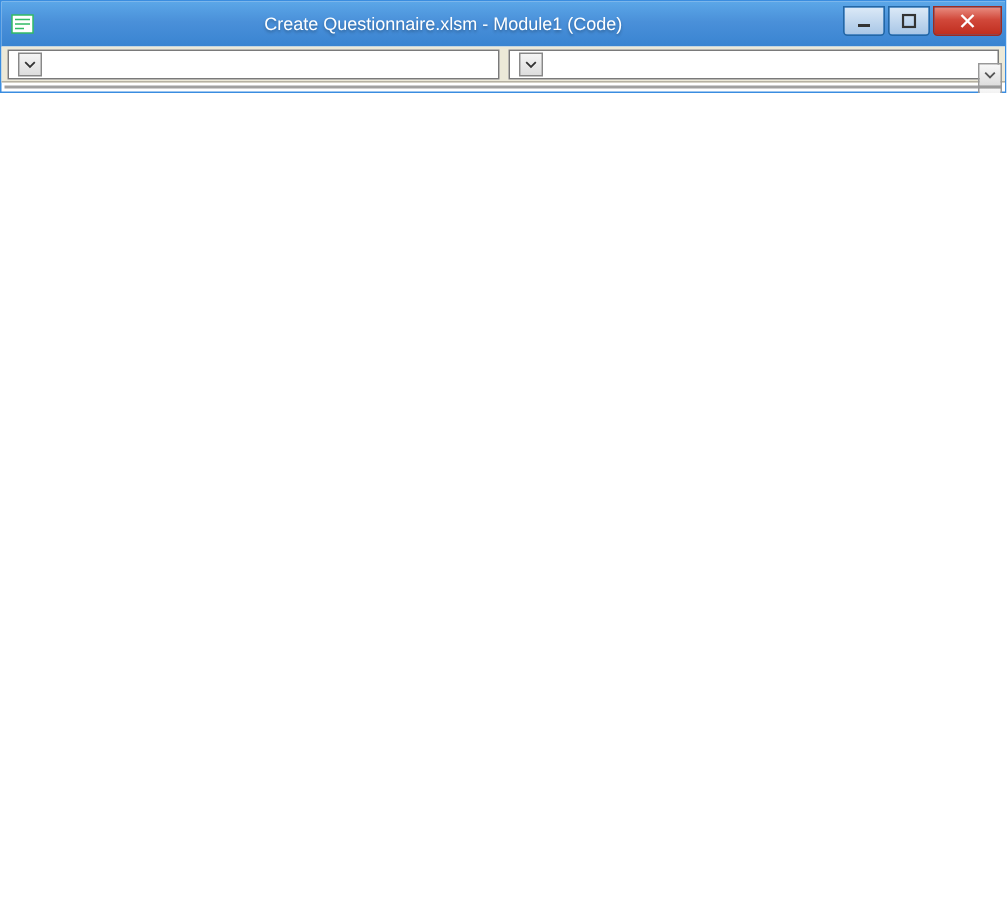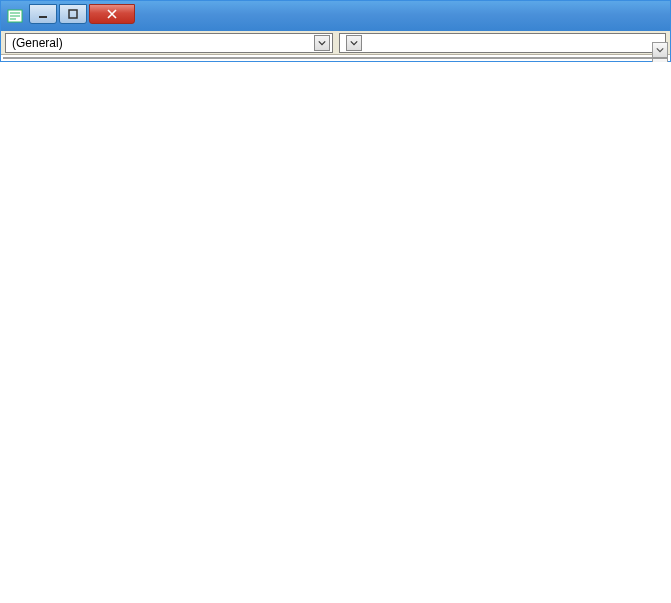--- a/index.html
+++ b/index.html
@@ -30,20 +30,21 @@
 <body>
 
 <div class="window">
   <div class="titlebar">
     <span class="icon-slot">
       <svg viewBox="0 0 16 16">
           <rect x="1" y="2" width="14" height="12" fill="#fff" stroke="#3b6" stroke-width="1"></rect>
           <path d="M3 5h10M3 8h10M3 11h6" stroke="#3b6" stroke-width="1"></path>
         </svg>
     </span>
+    <span class="title">Create Questionnaire.xlsm - Module1 (Code)</span>
     <div class="winbtns">
       <div class="winbtn min">
         <svg viewBox="0 0 10 10">
             <rect x="1" y="7" width="8" height="2" fill="#333"></rect>
           </svg>
       </div>
       <div class="winbtn max">
         <svg viewBox="0 0 10 10">
             <rect x="1" y="1" width="8" height="8" fill="none" stroke="#333" stroke-width="1.5"></rect>
           </svg>
@@ -51,21 +52,20 @@
       <div class="winbtn close">
         <svg viewBox="0 0 10 10">
             <path d="M1 1L9 9M9 1L1 9" stroke="#fff" stroke-width="1.6"></path>
           </svg>
       </div>
     </div>
   </div>
 
   <div class="toolbar">
     <div class="combo">
-      <span class="text">(General)</span>
       <span class="arrow">
         <svg viewBox="0 0 10 10" width="8" height="8">
             <path d="M1 3l4 4 4-4" fill="none" stroke="#333" stroke-width="1.5"></path>
           </svg>
       </span>
     </div>
     <div class="combo">
       <span class="arrow">
         <svg viewBox="0 0 10 10" width="8" height="8">
             <path d="M1 3l4 4 4-4" fill="none" stroke="#333" stroke-width="1.5"></path>

